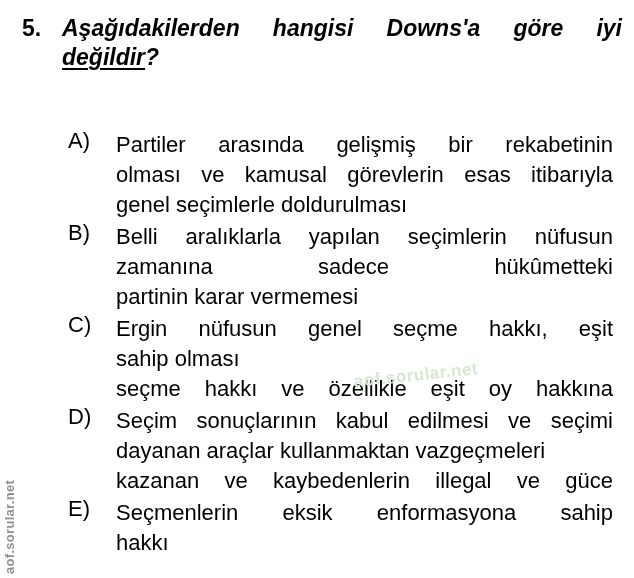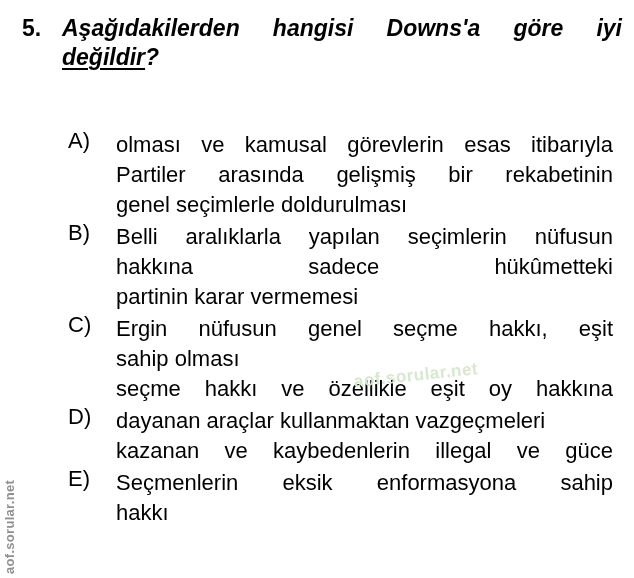--- a/index.html
+++ b/index.html
@@ -109,44 +109,45 @@
   <div class="q-text">
     <span class="q-line">Aşağıdakilerden hangisi Downs'a göre iyi</span>
     <span class="q-line last"><span class="underline">değildir</span><span>?</span></span>
   </div>
 </div>
 
 <div class="options">
   <div class="option">
     <span class="option-letter">A)</span>
     <div class="option-text">
+      <span class="opt-line">Partiler arasında gelişmiş bir rekabetinin</span>
       <span class="opt-line">olması ve kamusal görevlerin esas itibarıyla</span>
-      <span class="opt-line">Partiler arasında gelişmiş bir rekabetinin</span>
       <span class="opt-line last">genel seçimlerle doldurulması</span>
     </div>
   </div>
   <div class="option">
     <span class="option-letter">B)</span>
     <div class="option-text">
       <span class="opt-line">Belli aralıklarla yapılan seçimlerin nüfusun</span>
-      <span class="opt-line">hakkına sadece hükûmetteki</span>
+      <span class="opt-line">zamanına sadece hükûmetteki</span>
       <span class="opt-line last">partinin karar vermemesi</span>
     </div>
   </div>
   <div class="option">
     <span class="option-letter">C)</span>
     <div class="option-text">
       <span class="opt-line">Ergin nüfusun genel seçme hakkı, eşit</span>
       <span class="opt-line last">sahip olması</span>
       <span class="opt-line">seçme hakkı ve özellikle eşit oy hakkına</span>
     </div>
   </div>
   <div class="option">
     <span class="option-letter">D)</span>
     <div class="option-text">
+      <span class="opt-line">Seçim sonuçlarının kabul edilmesi ve seçimi</span>
       <span class="opt-line last">dayanan araçlar kullanmaktan vazgeçmeleri</span>
       <span class="opt-line">kazanan ve kaybedenlerin illegal ve güce</span>
     </div>
   </div>
   <div class="option">
     <span class="option-letter">E)</span>
     <div class="option-text">
       <span class="opt-line">Seçmenlerin eksik enformasyona sahip</span>
       <span class="opt-line last">hakkı</span>
     </div>

